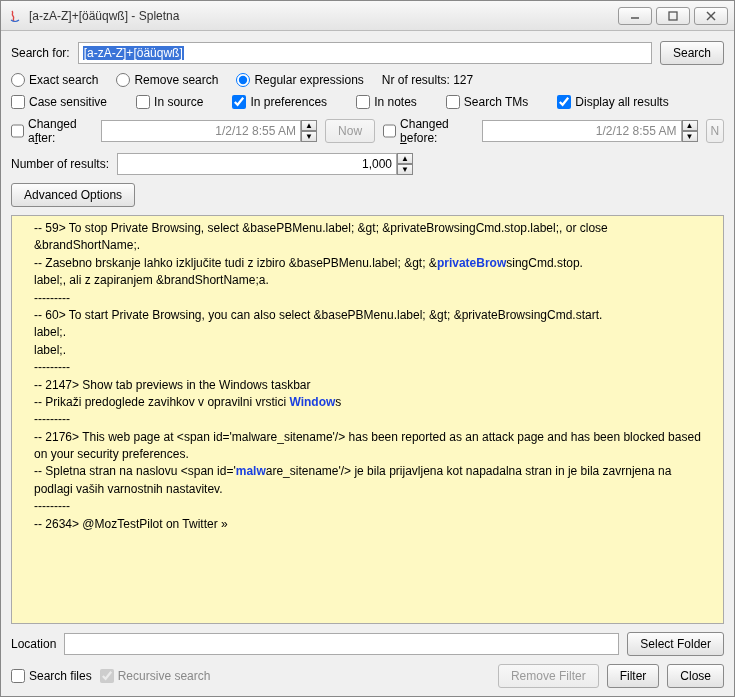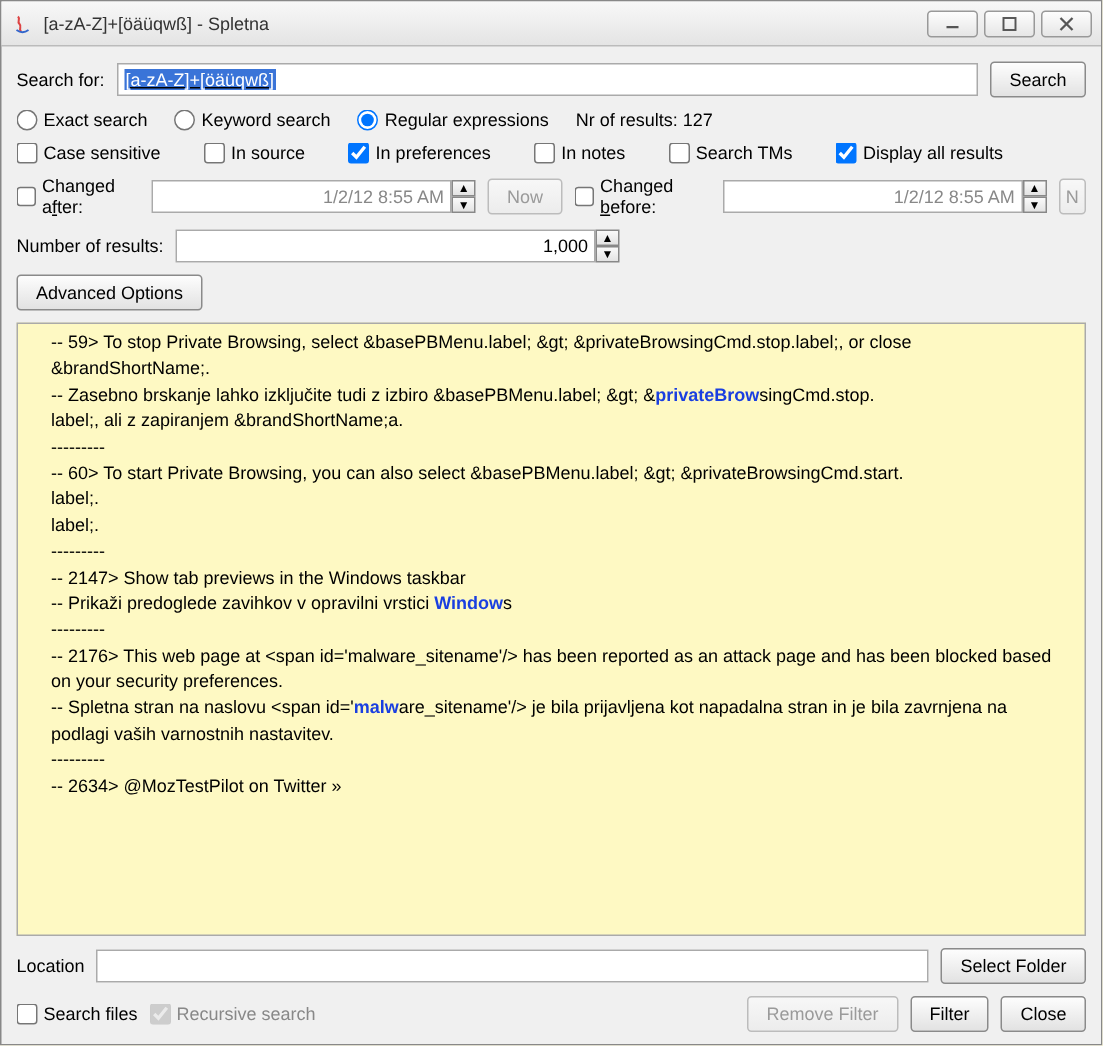--- a/index.html
+++ b/index.html
@@ -8,21 +8,21 @@
   .titlebar { height: 30px; background: linear-gradient(#f8f8f8,#e4e4e4); border-bottom: 1px solid #bbb; display: flex; align-items: center; padding: 0 6px; }
   .titlebar .java-icon { width: 16px; height: 16px; margin-right: 6px; display: inline-flex; align-items: center; justify-content: center; }
   .titlebar .title { flex: 1; color: #333; }
   .winbtns { display: flex; gap: 4px; }
   .winbtn { width: 34px; height: 18px; border: 1px solid #999; border-radius: 3px; background: linear-gradient(#fdfdfd,#e6e6e6); display: flex; align-items: center; justify-content: center; color: #555; font-size: 11px; cursor: default; }
   .content { flex: 1; padding: 10px 10px 8px 10px; display: flex; flex-direction: column; gap: 8px; overflow: hidden; }
   .row { display: flex; align-items: center; gap: 8px; }
   .row.wrap { flex-wrap: wrap; gap: 29px; }
   label.txt { color: #000; }
   input[type=text].field { height: 22px; border: 1px solid #aaa; background: #fff; padding: 0 4px; }
-  .searchfield { flex: 1; text-decoration: underline; }
+  .searchfield { flex: 1; }
   .sel { background: #3a74d8; color: #fff; padding: 0 1px; }
   .btn { height: 24px; padding: 0 12px; border: 1px solid #8a8a8a; border-radius: 3px; background: linear-gradient(#fdfdfd,#e2e2e2); cursor: default; }
   .btn:disabled, .btn.disabled { color: #9a9a9a; border-color: #bcbcbc; background: linear-gradient(#f7f7f7,#ececec); text-align: center; }
   .chk, .rad { display: inline-flex; align-items: center; gap: 4px; }
   .chk input, .rad input { margin: 0; }
   .underline-hint { text-decoration: underline; }
   .spacer { flex: 1; }
   .date-in { width: 200px; text-align: right; color: #888; }
   .num-wrap { display: flex; align-items: flex-end; }
   .num-in { width: 280px; text-align: right; }
@@ -82,21 +82,21 @@
       <button class="btn">Search</button>
     </div>
 
     <div class="row group-gap">
       <label class="rad">
           <input type="radio" name="m" style=""> 
           <span>Exact search</span>
         </label>
       <label class="rad">
           <input type="radio" name="m" style=""> 
-          <span>Keyword search</span>
+          <span>Remove search</span>
         </label>
       <label class="rad">
           <input type="radio" name="m" checked="" style=""> 
           <span>Regular expressions</span>
         </label>
       <span>Nr of results: 127</span>
     </div>
 
     <div class="row group-gap wrap">
       <label class="chk">

